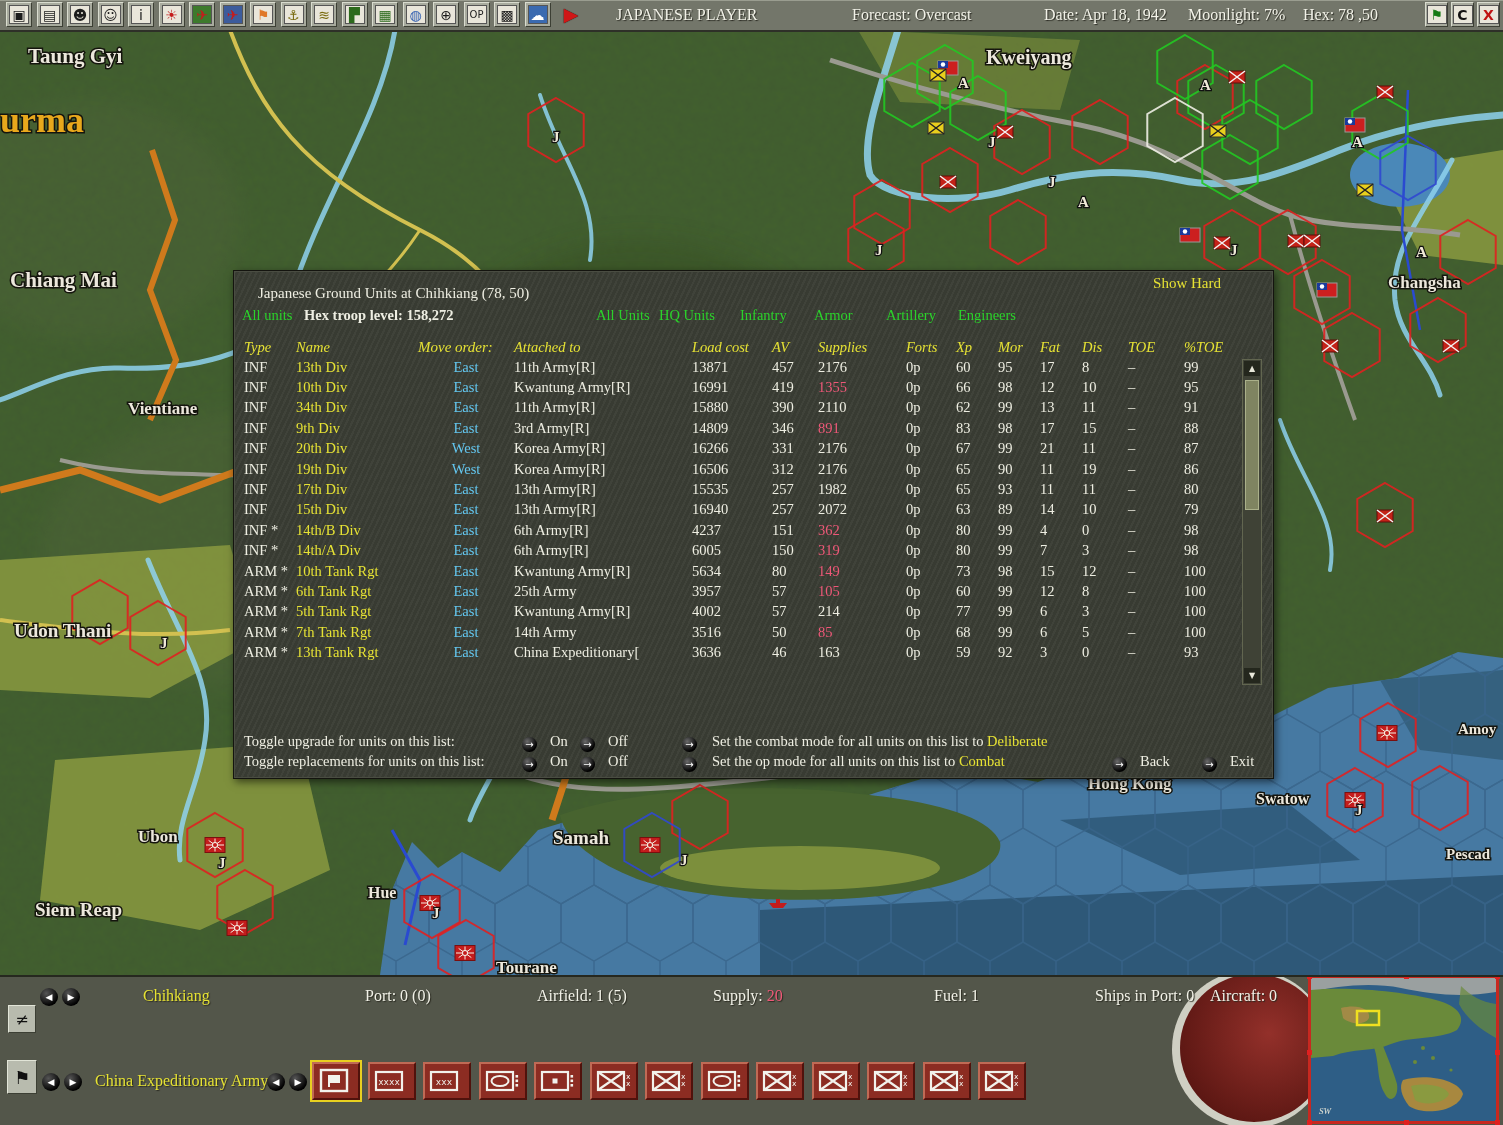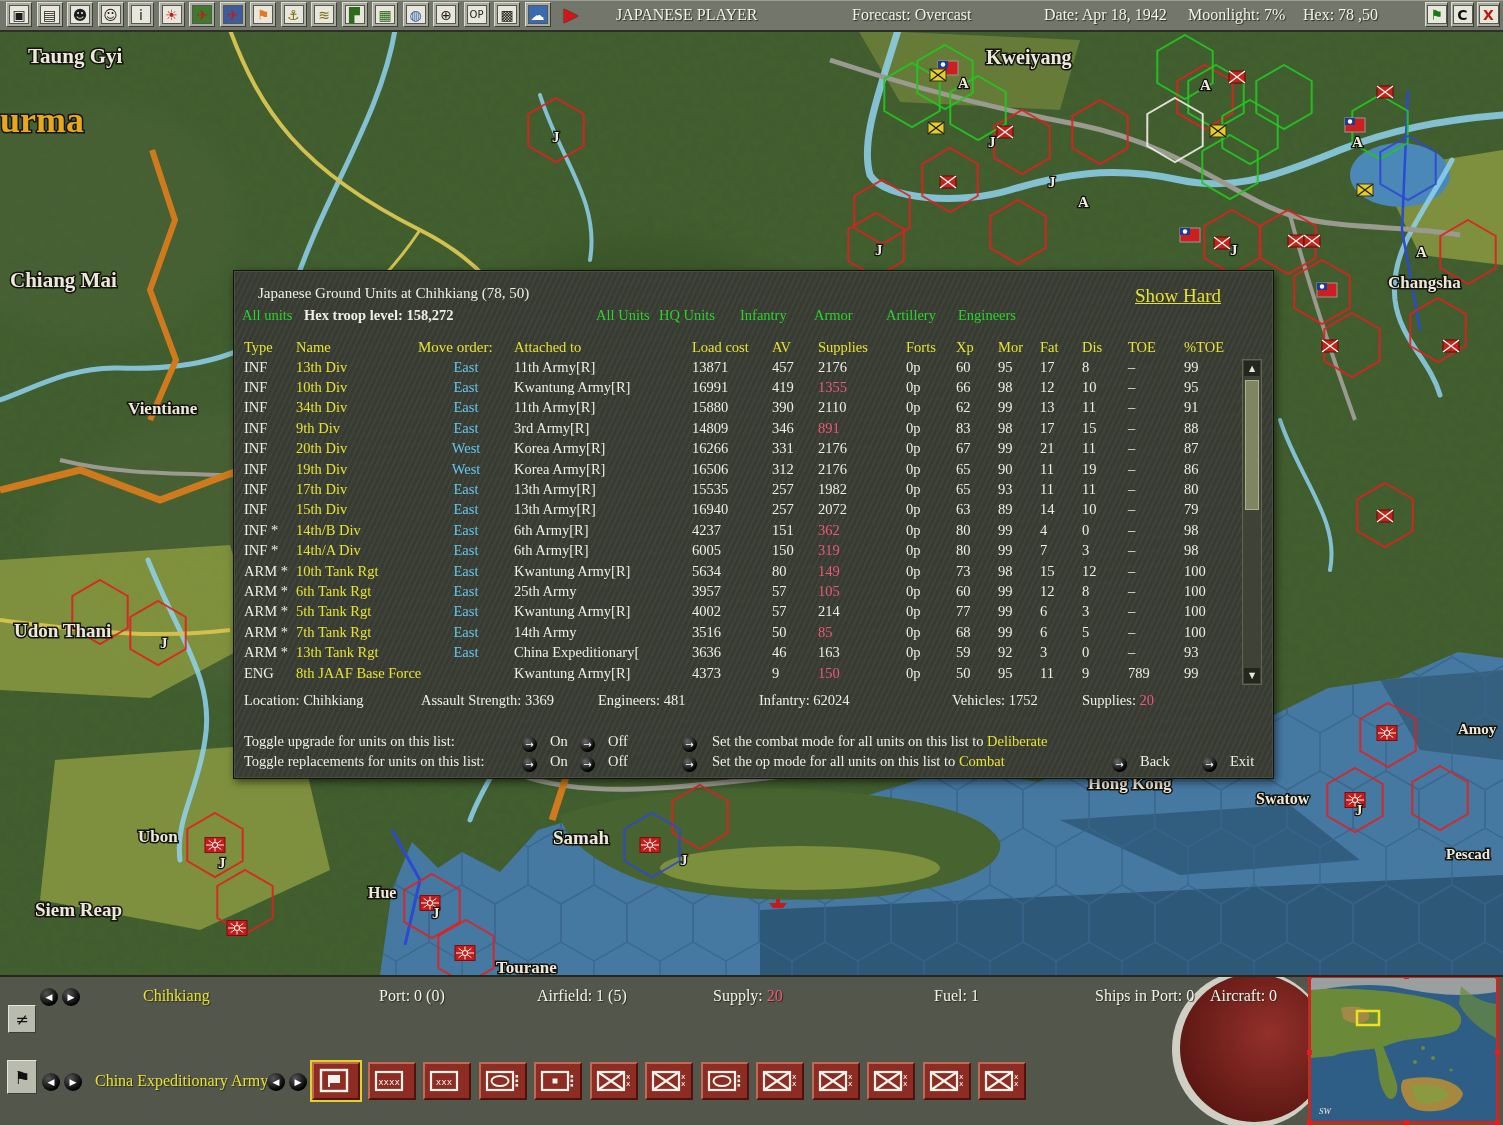--- a/index.html
+++ b/index.html
@@ -21,26 +21,26 @@
   
   #map{position:absolute;left:0;top:30px;width:1503px;height:945px;z-index:1;}
   .map-label{font-family:"Liberation Serif",serif;font-weight:bold;paint-order:stroke;stroke:#15150e;stroke-width:3px;}
   
   #dialog{position:absolute;left:233px;top:270px;width:1039px;height:507px;background:#3b3e35;
     background-image:repeating-linear-gradient(115deg,rgba(255,255,255,.025) 0 2px,rgba(0,0,0,.05) 2px 5px);
     border:1px solid #14140f;box-shadow:0 0 0 1px #4a4d42 inset, 2px 3px 8px rgba(0,0,0,.55);
     z-index:20;font-size:14.5px;color:#eeeee2;}
   .yellow{color:#e6e234}.white{color:#eeeee2}.cyan{color:#63c6ef}.green{color:#2bd32b}.pink{color:#ee5878}
   #dlg-title{position:absolute;left:12px;top:14px;font-size:15px;margin-left:12px;}
-  #dlg-showhard{position:absolute;right:52px;top:14px;font-size:19px;cursor:pointer;text-decoration:underline;}
+  #dlg-showhard{position:absolute;right:52px;top:4px;font-size:15px;cursor:pointer;}
   #dlg-allunits{position:absolute;left:8px;top:36px;cursor:pointer;}
   #dlg-trooplevel{position:absolute;left:70px;top:36px;font-weight:bold;}
   .dlg-filter{position:absolute;top:36px;cursor:pointer;}
   #units-table{position:absolute;left:10px;top:66px;border-collapse:collapse;table-layout:fixed;width:986px;}
-  #units-table th{font-weight:normal;text-align:left;color:#e6e234;padding:0;height:20px;}
+  #units-table th{font-weight:normal;text-align:left;color:#e6e234;padding:0;height:20px;font-style:italic;}
   #units-table td{padding:0;height:20.4px;white-space:nowrap;overflow:visible;}
   #units-table .num{text-align:left;}
   #units-table .mv{text-align:center;}
   th.mv-hd{color:#35aaf0;font-weight:bold;text-align:center;font-size:15px;}
   
   #dlg-scroll{position:absolute;left:1008px;top:88px;width:20px;height:326px;background:#3f4236;border:1px solid #626650;box-sizing:border-box;}
   .sbtn{position:absolute;left:1px;width:16px;height:15px;background:#24271d;color:#e8e8da;
     font-size:8px;display:flex;align-items:center;justify-content:center;cursor:pointer;font-family:"DejaVu Sans",sans-serif;}
   #dlg-thumb{position:absolute;left:2px;top:20px;width:14px;height:130px;background:#7f8461;
     border:1px solid #aab08a;box-sizing:border-box;cursor:grab;}
@@ -760,54 +760,30 @@
             <td class="white num">46</td>
             <td class="white num">163</td>
             <td class="white num">0p</td>
             <td class="white num">59</td>
             <td class="white num">92</td>
             <td class="white num">3</td>
             <td class="white num">0</td>
             <td class="white num">–</td>
             <td class="white num">93</td>
           </tr>
-          <tr>
-            <td class="white">ENG</td>
-            <td class="yellow">8th JAAF Base Force</td>
-            <td class="cyan mv"></td>
-            <td class="white">Kwantung Army[R]</td>
-            <td class="white num">4373</td>
-            <td class="white num">9</td>
-            <td class="pink num">150</td>
-            <td class="white num">0p</td>
-            <td class="white num">50</td>
-            <td class="white num">95</td>
-            <td class="white num">11</td>
-            <td class="white num">9</td>
-            <td class="white num">789</td>
-            <td class="white num">99</td>
-          </tr>
         </tbody>
     </table>
 
     <div id="dlg-scroll">
       <span class="sbtn" style="top:1px">▲</span>
       <div id="dlg-thumb"></div>
       <span class="sbtn" style="bottom:1px">▼</span>
     </div>
 
     <div id="dlg-summary">
-        <div class="sumrow">
-          <span class="sumcell white" style="left: 10px;">Location: Chihkiang</span>
-          <span class="sumcell white" style="left: 187px;">Assault Strength: 3369</span>
-          <span class="sumcell white" style="left: 364px;">Engineers: 481</span>
-          <span class="sumcell white" style="left: 525px;">Infantry: 62024</span>
-          <span class="sumcell white" style="left: 718px;">Vehicles: 1752</span>
-          <span class="sumcell white" style="left: 848px;">Supplies: <span class="pink">20</span></span>
-        </div>
       </div>
     <div id="dlg-toggles">
         <div class="togrow" style="top: 462px;">
           <span class="togcell white" style="left: 10px;">Toggle upgrade for units on this list:</span>
           <span class="togcell" style="left: 288px;"><span class="goarr">→</span></span>
           <span class="togcell white" style="left: 316px;">On</span>
           <span class="togcell" style="left: 346px;"><span class="goarr">→</span></span>
           <span class="togcell white" style="left: 374px;">Off</span>
           <span class="togcell" style="left: 448px;"><span class="goarr">→</span></span>
           <span class="togcell white" style="left: 478px;">Set the combat mode for all units on this list to <span class="yellow">Deliberate</span></span>
@@ -829,21 +805,21 @@
   </div>
 
   <div id="bottom">
     <div id="globe-rim"></div>
     <div id="globe-red"></div>
 
     
     <span class="navarr" style="left:40px;top:11px">◀</span>
     <span class="navarr" style="left:62px;top:11px">▶</span>
     <span class="ttext yellow" style="left:143px;top:10px">Chihkiang</span>
-    <span class="ttext" style="left:379px;top:10px">Port: 0 (0)</span>
+    <span class="ttext" style="left:365px;top:10px">Port: 0 (0)</span>
     <span class="ttext" style="left:537px;top:10px">Airfield: 1 (5)</span>
     <span class="ttext" style="left:713px;top:10px"><span>Supply: </span><span class="pink">20</span></span>
     <span class="ttext" style="left:934px;top:10px">Fuel: 1</span>
     <span class="ttext" style="left:1095px;top:10px">Ships in Port: 0</span>
     <span class="ttext" style="left:1210px;top:10px">Aircraft: 0</span>
 
     <span class="sqbtn" style="left:8px;top:28px;width:28px;height:28px;font-size:16px">≠</span>
 
     
     <span class="sqbtn" style="left:7px;top:83px;width:30px;height:34px;font-size:18px">⚑</span>

